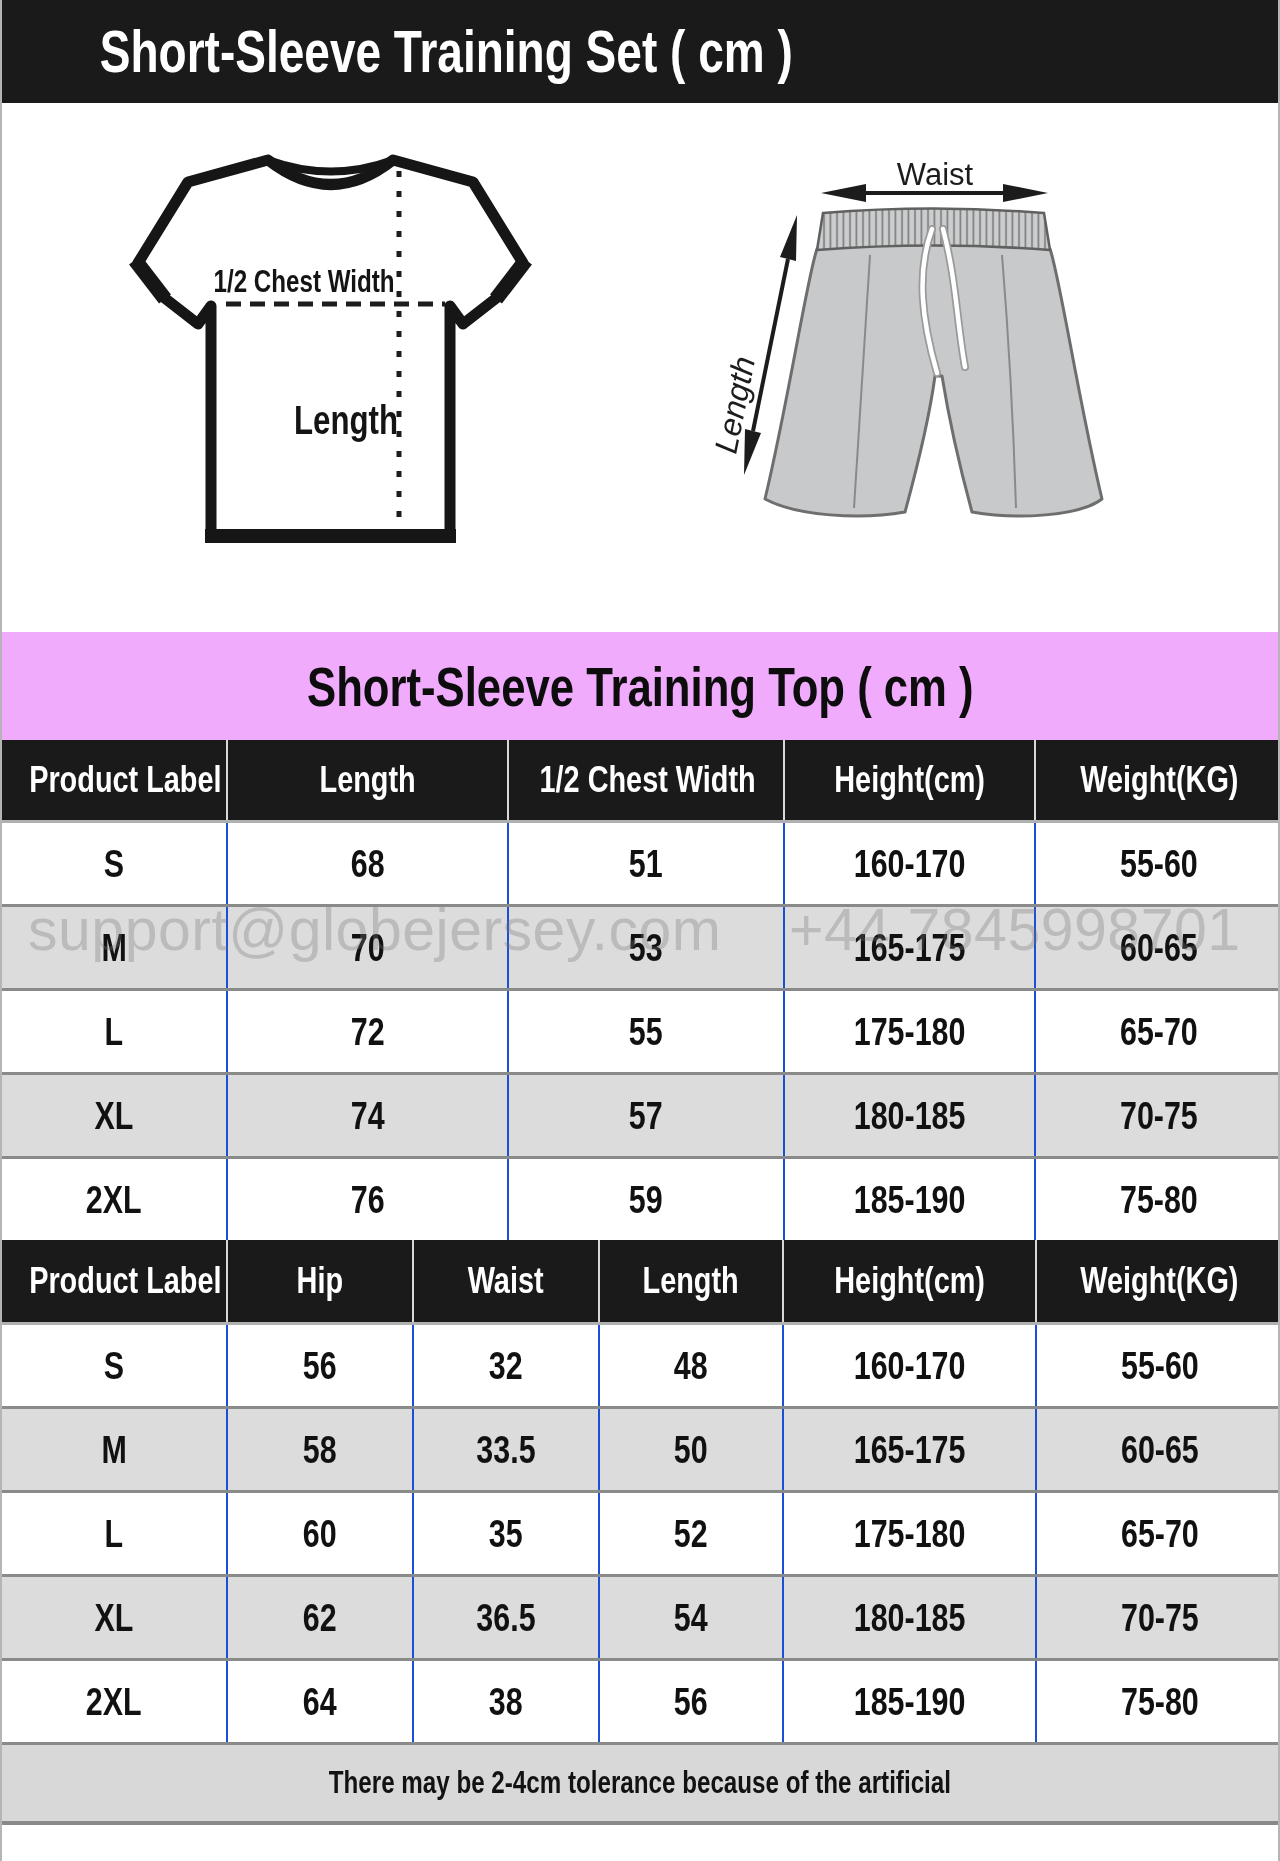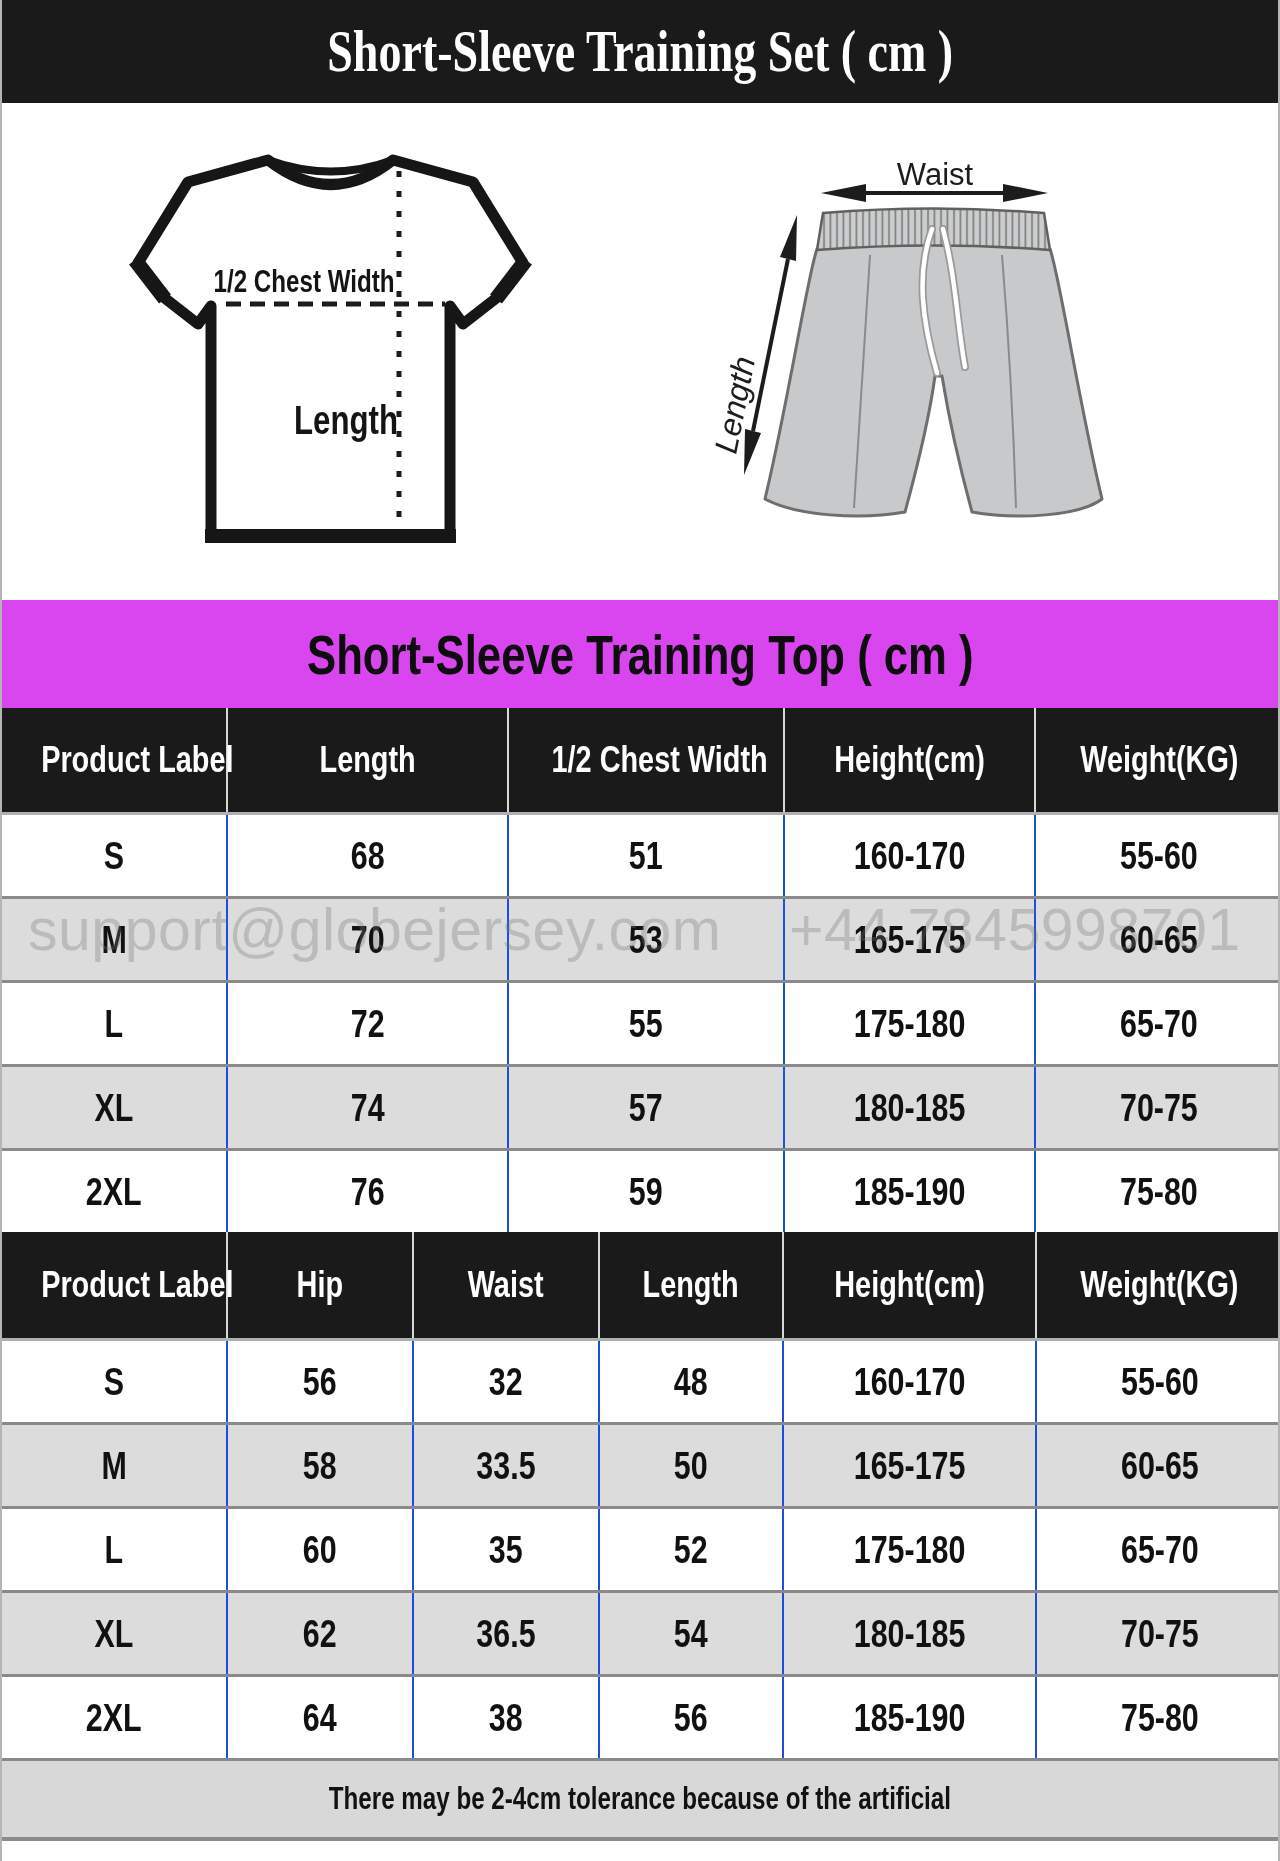--- a/index.html
+++ b/index.html
@@ -12,41 +12,41 @@
     overflow:hidden;
     border-left:2px solid #b5b5b5;
     border-right:2px solid #b5b5b5;
     box-sizing:border-box;
   }
   
   .cond{display:inline-block;transform:scaleX(0.78);transform-origin:center;white-space:nowrap;}
 
   .title-bar{
     height:103px;background:#1a1a1a;
-    display:flex;align-items:center;justify-content:center;font-family:Liberation Serif, serif;
+    display:flex;align-items:center;
   }
   .title-bar .t{color:#ffffff;font-weight:bold;font-size:59px;letter-spacing:0px;}
 
   .illus{position:relative;height:497px;background:#ffffff;}
   .illus svg{display:block;}
 
   .band{
-    background:#d946ef;
-    display:flex;align-items:center;justify-content:center;
+    background:#f0abfc;
+    display:flex;align-items:center;justify-content:center;margin-top:32px;
   }
   .band .t{color:#0d0d0d;font-weight:bold;font-size:56px;}
   .band1{height:108px;}
   .band2{height:95px;}
 
   table.size{
     width:1280px;border-collapse:collapse;table-layout:fixed;
   }
   table.size th{
     background:#1a1a1a;color:#ffffff;font-weight:bold;font-size:37px;
-    text-align:center;vertical-align:middle;padding:12px;
+    text-align:center;vertical-align:middle;padding:0;
     border-left:2px solid #d8d8d8;border-bottom:3px solid #b0b0b0;
   }
   table.size th:first-child{border-left:none;}
   table.size td{
     color:#111111;font-weight:bold;font-size:39px;
     text-align:center;vertical-align:middle;padding:0;
     background:#ffffff;
     border-left:2px solid #1d4ed8;border-top:3px solid #8a8a8a;
   }
   table.size td:first-child{border-left:none;}

